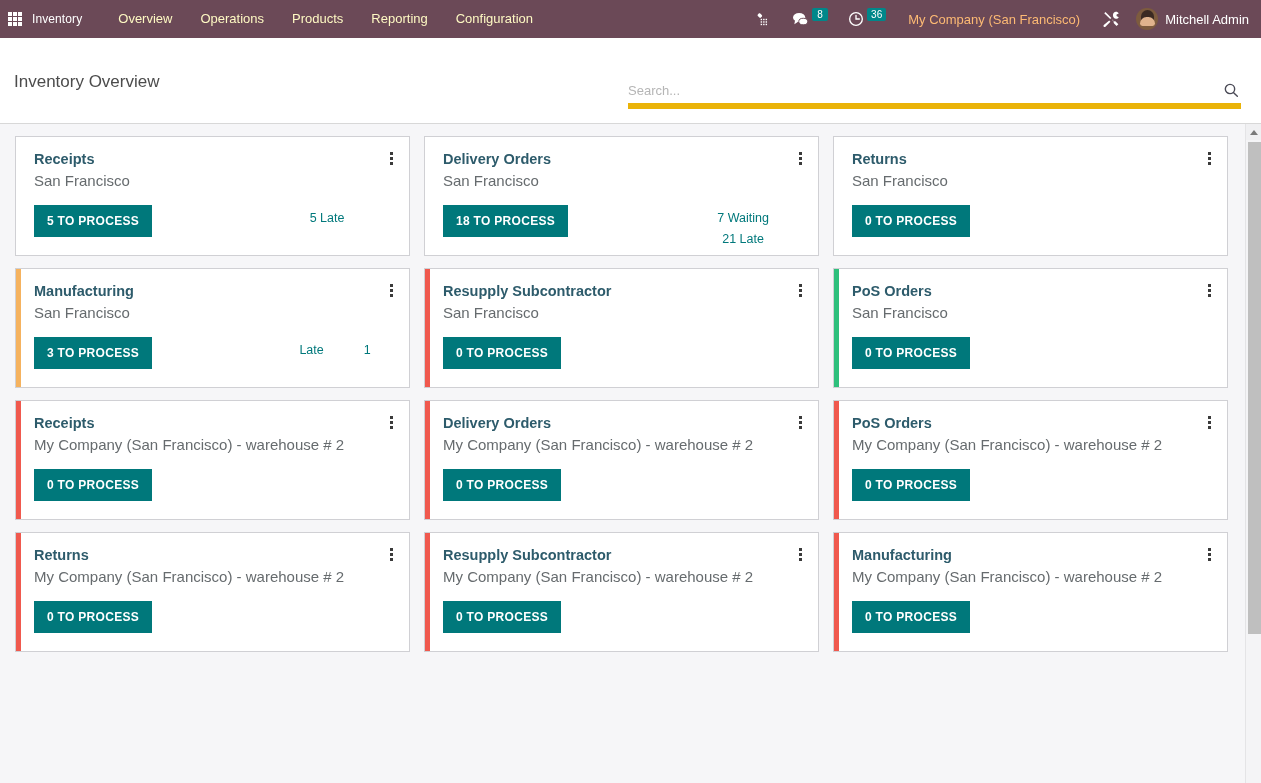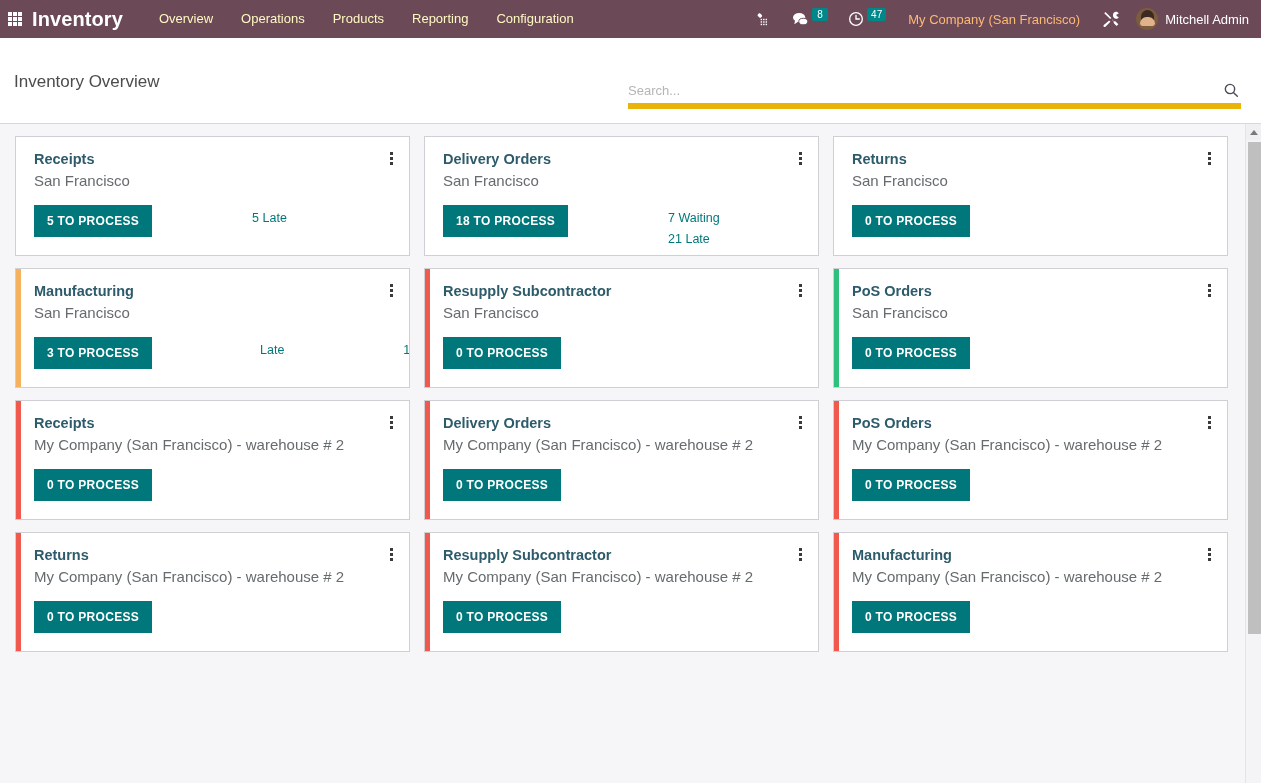--- a/index.html
+++ b/index.html
@@ -25,22 +25,22 @@
     width: 14px; height: 14px;
     display: grid;
     grid-template-columns: repeat(3, 4px);
     grid-template-rows: repeat(3, 4px);
     gap: 1px;
     margin-left: 8px; margin-right: 10px;
     cursor: pointer;
   }
   .apps-grid i { background: #ffffff; display: block; width: 4px; height: 4px; }
   .brand {
-    font-size: 20px;
-    font-weight: bold;
+    font-size: 12px;
+    font-weight: normal;
     color: #ffffff;
     margin-right: 22px;
     letter-spacing: .1px;
     cursor: pointer;
   }
   .menu-item {
     padding: 0 14px;
     height: 38px;
     line-height: 38px;
     font-size: 13px;
@@ -261,20 +261,21 @@
     white-space: nowrap;
     flex: none;
   }
   .stats {
     margin-left: 100px;
     display: flex;
     flex-direction: column;
     gap: 2px;
     padding-top: 4px;
     min-width: 150px;
+    align-items: center;
   }
   .stat-line {
     font-size: 12.5px;
     color: #00787b;
     cursor: pointer;
     display: flex;
     justify-content: space-between;
     line-height: 19px;
     white-space: nowrap;
   }
@@ -379,21 +380,21 @@
         <ellipse cx="16" cy="14" rx="6.5" ry="4.8" fill="#ffffff" stroke="#6b4957" stroke-width="1.4"></ellipse>
       </svg>
       <span class="badge">8</span>
     </div>
 
     <div class="nav-icon-btn">
       <svg width="16" height="16" viewBox="0 0 24 24">
         <circle cx="12" cy="12" r="9.5" fill="none" stroke="#ffffff" stroke-width="2"></circle>
         <path d="M12 6.5 V12 H17" fill="none" stroke="#ffffff" stroke-width="2" stroke-linecap="round"></path>
       </svg>
-      <span class="badge">47</span>
+      <span class="badge">36</span>
     </div>
 
     <div class="company-name">My Company (San Francisco)</div>
 
     <div class="nav-icon-btn">
       <svg width="18" height="18" viewBox="0 0 24 24" fill="#ffffff">
         <path d="M3 4.2 L4.6 2.6 L12.5 10.5 L10.9 12.1 Z"></path>
         <path d="M13.5 12.8 L16 15.3 C16.8 14.9 17.8 15 18.5 15.7 L21.8 19 L19.4 21.4 L16.1 18.1 C15.4 17.4 15.3 16.4 15.7 15.6 L13.2 13.1 Z"></path>
         <path d="M18.6 2.4 C20.2 2.4 21.6 3.2 22.3 4.5 L19.4 6 L19.4 8 L22.3 9.5 C21.6 10.8 20.2 11.6 18.6 11.6 C16.4 11.6 14.6 9.8 14.6 7 C14.6 4.2 16.4 2.4 18.6 2.4 Z"></path>
         <path d="M9.6 14.1 L11.2 15.7 L4.6 22.3 C4 22.9 3 22.9 2.4 22.3 C1.8 21.7 1.8 20.7 2.4 20.1 Z"></path>

